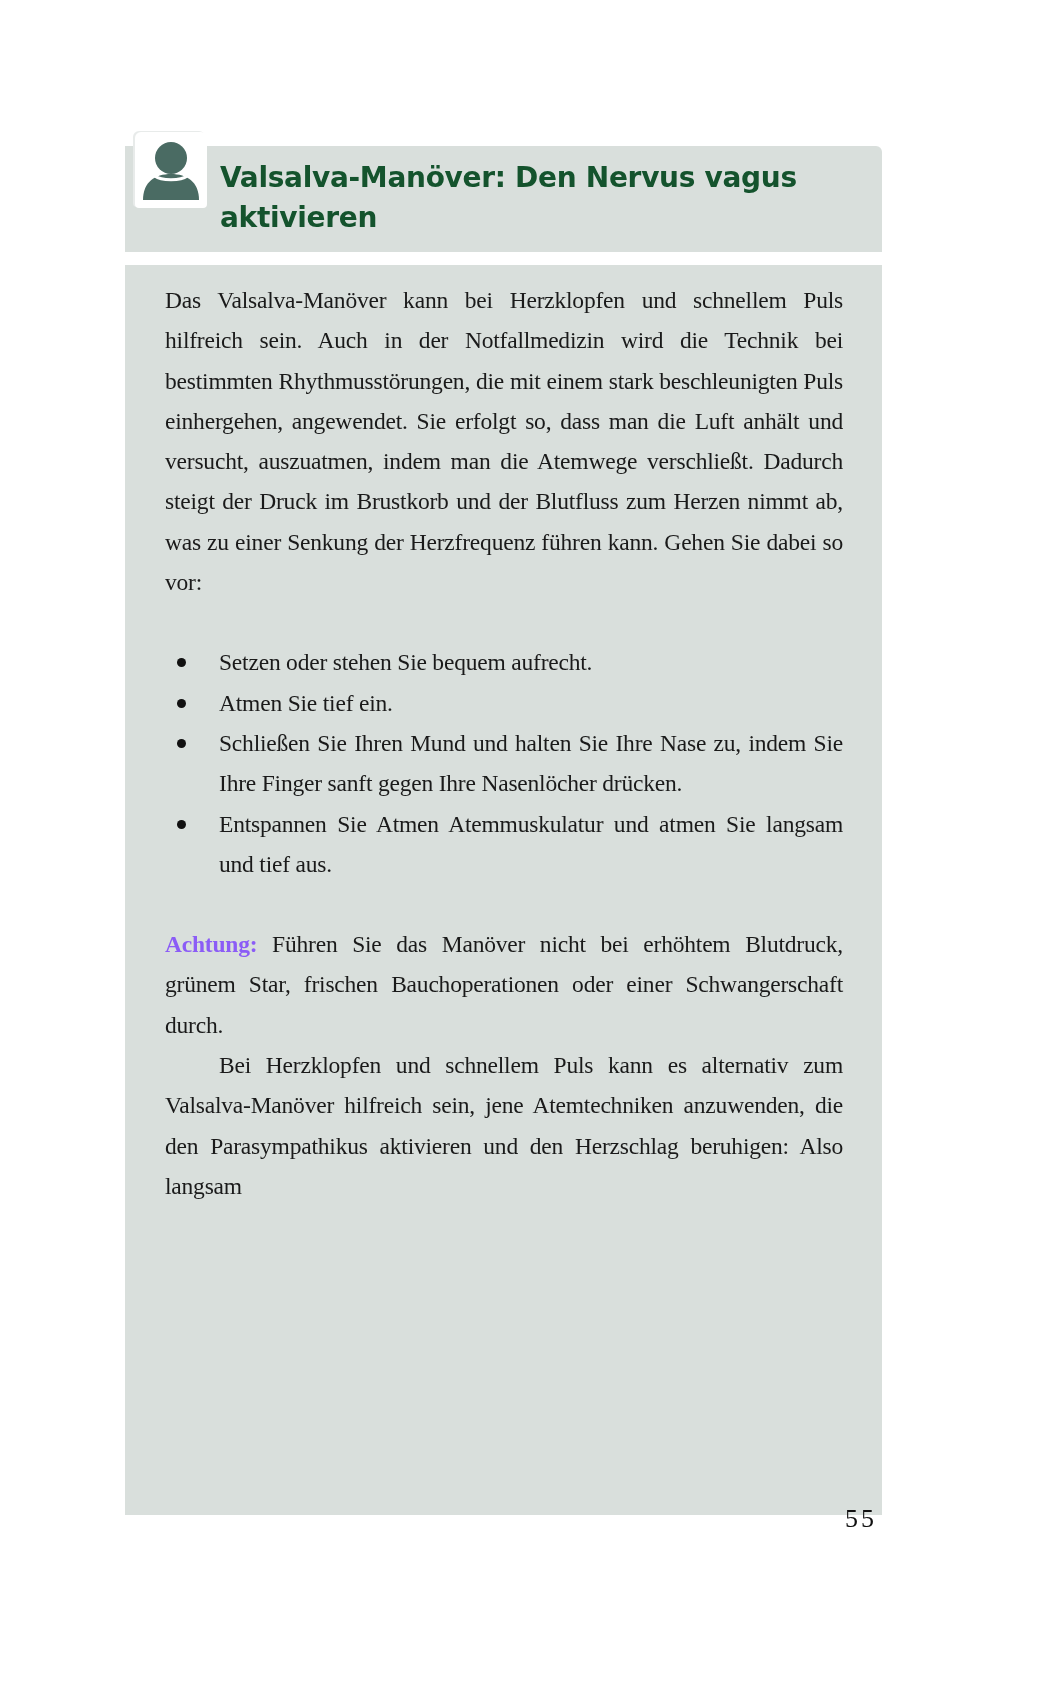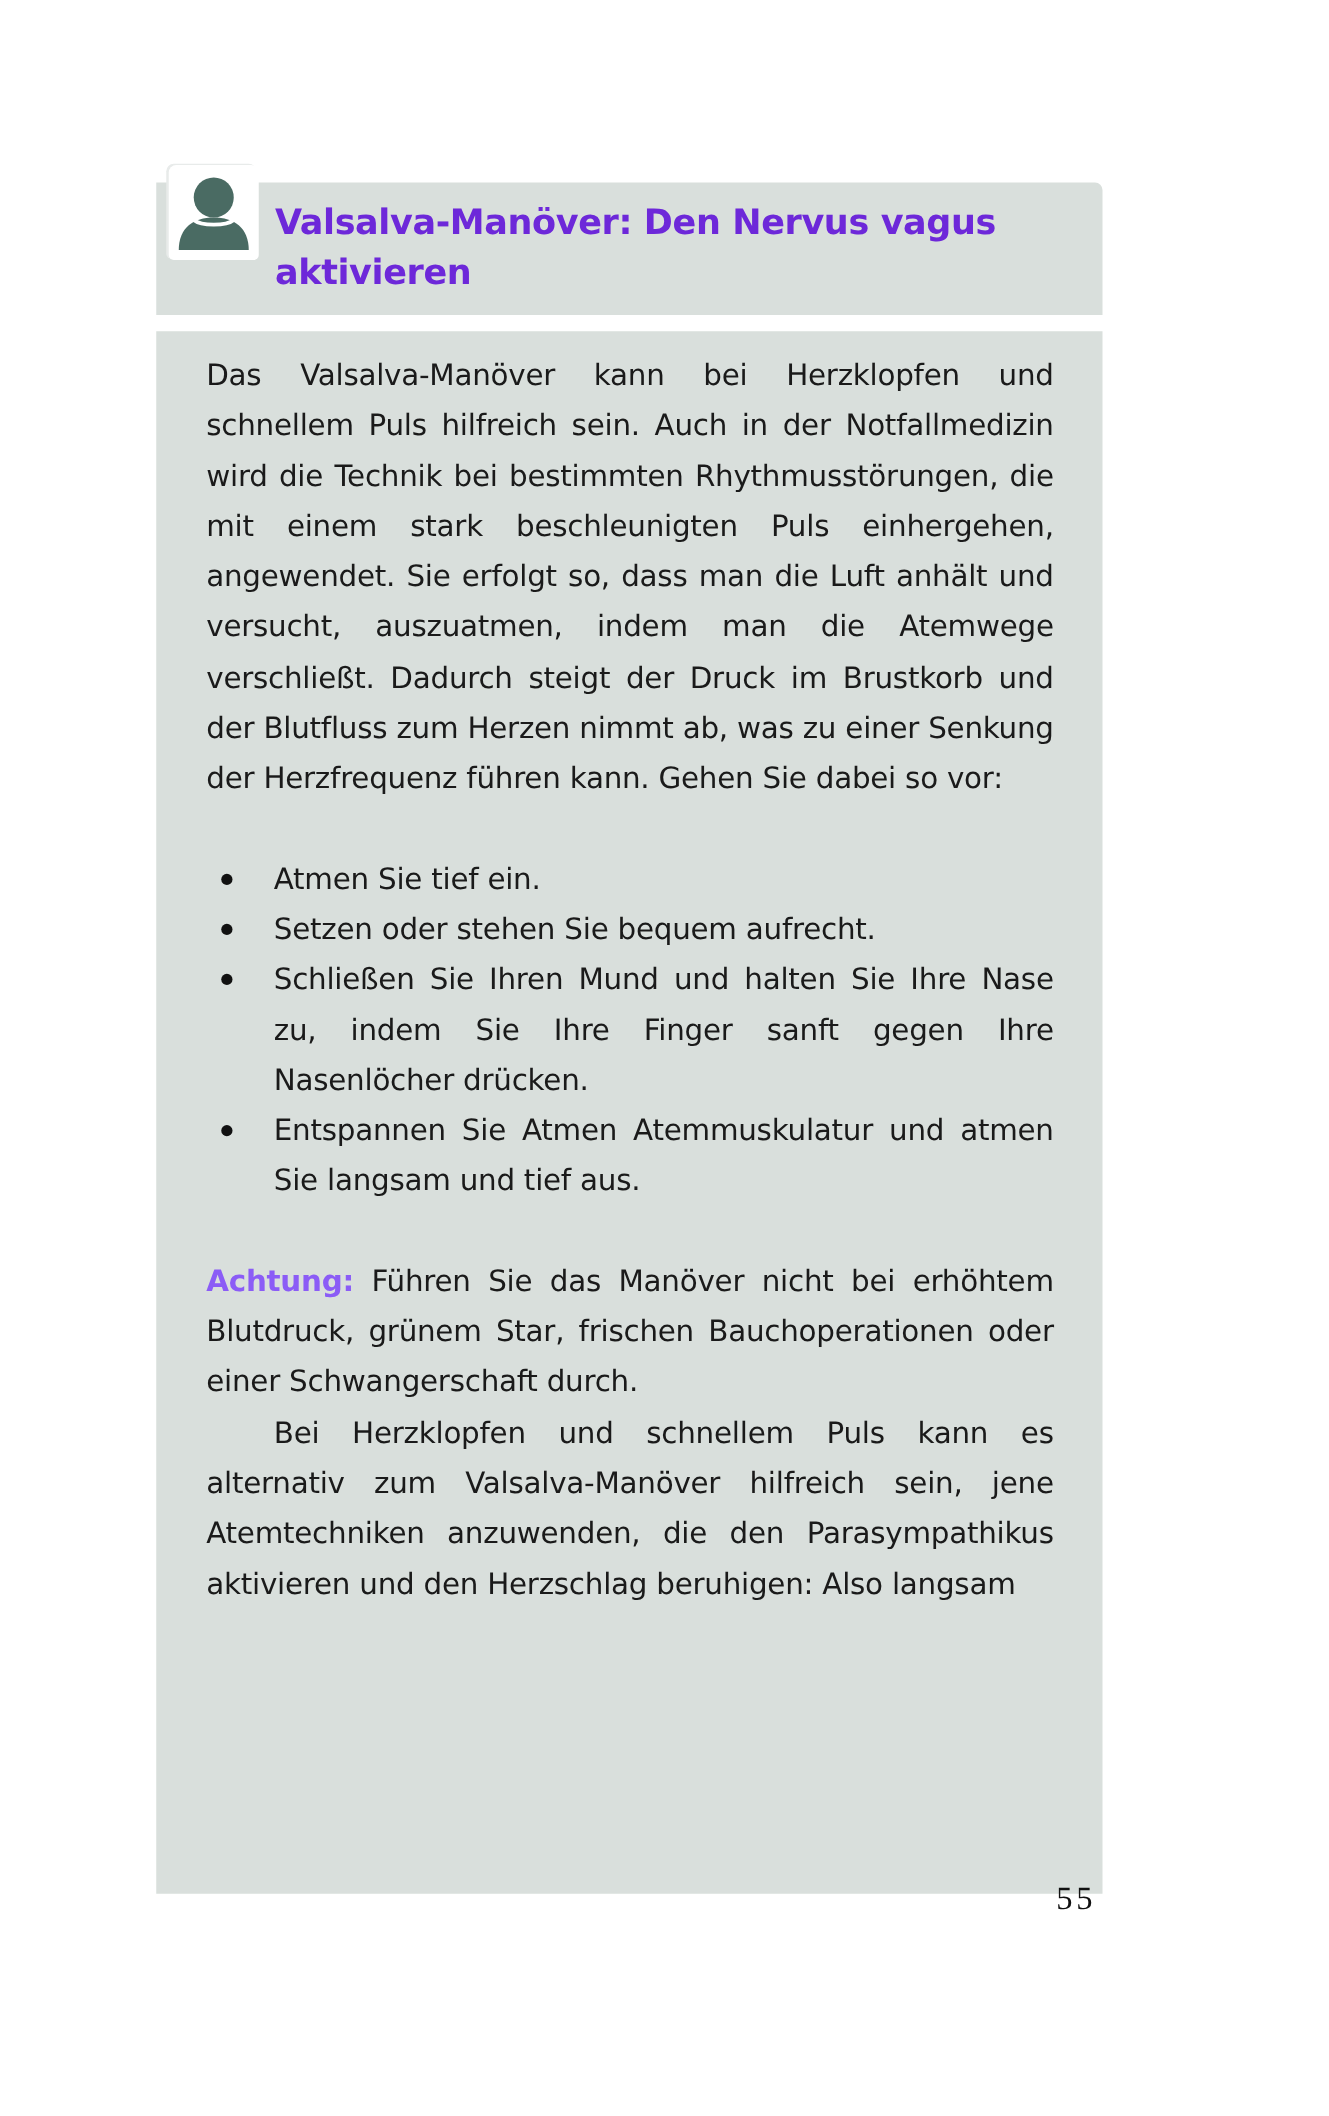--- a/index.html
+++ b/index.html
@@ -34,39 +34,40 @@
     .icon-box svg { position: absolute; left: 6px; top: 8px; }
     .title {
       position: absolute;
       left: 220px;
       top: 158px;
       width: 640px;
       font-family: "DejaVu Sans", sans-serif;
       font-weight: bold;
       font-size: 28px;
       line-height: 40px;
-      color: #6d28d9;
+      color: #14532d;
       letter-spacing: -0.3px;
     }
     .body-box {
       position: absolute;
       left: 125px;
       top: 265px;
       width: 757px;
       height: 1250px;
       background: #d9dfdc;
     }
     .body-text {
       position: absolute;
       left: 165px;
       top: 280px;
       width: 678px;
       font-size: 23.5px;
       line-height: 40.3px;
       letter-spacing: -0.2px;
+      font-family: Liberation Serif, serif;
     }
     .body-text p {
       margin: 0;
       text-align: justify;
       hyphens: manual;
     }
     .spacer { height: 40px; }
     .bullets { list-style: none; margin: 0; padding: 0; }
     .bullets li {
       position: relative;
@@ -108,22 +109,22 @@
 </div>
 
 <div class="title">Valsalva-Manöver: Den Nervus vagus aktivieren</div>
 
 <div class="body-box"></div>
 
 <div class="body-text">
   <p>Das Valsalva-Manöver kann bei Herzklopfen und schnellem Puls hilfreich sein. Auch in der Notfallmedizin wird die Technik bei bestimmten Rhythmusstörungen, die mit einem stark beschleunigten Puls einhergehen, angewendet. Sie erfolgt so, dass man die Luft anhält und versucht, auszuatmen, indem man die Atemwege verschließt. Dadurch steigt der Druck im Brustkorb und der Blutfluss zum Herzen nimmt ab, was zu einer Senkung der Herzfrequenz führen kann. Gehen Sie dabei so vor:</p>
   <div class="spacer"></div>
   <ul class="bullets">
+    <li><span class="dot"></span><span>Setzen oder stehen Sie bequem aufrecht.</span></li>
     <li><span class="dot"></span><span>Atmen Sie tief ein.</span></li>
-    <li><span class="dot"></span><span>Setzen oder stehen Sie bequem aufrecht.</span></li>
     <li><span class="dot"></span><span>Schließen Sie Ihren Mund und halten Sie Ihre Nase zu, indem Sie Ihre Finger sanft gegen Ihre Nasenlöcher drücken.</span></li>
     <li><span class="dot"></span><span>Entspannen Sie Atmen Atemmuskulatur und atmen Sie langsam und tief aus.</span></li>
   </ul>
   <div class="spacer"></div>
   <p><span class="warn-label">Achtung:</span><span> Führen Sie das Manöver nicht bei erhöhtem Blutdruck, grünem Star, frischen Bauchoperationen oder einer Schwangerschaft durch.</span></p>
   <p class="indent">Bei Herzklopfen und schnellem Puls kann es alternativ zum Valsalva-Manöver hilfreich sein, jene Atemtechniken anzuwenden, die den Parasympathikus aktivieren und den Herzschlag beruhigen: Also langsam</p>
 </div>
 
 <div class="page-number">55</div>
 

